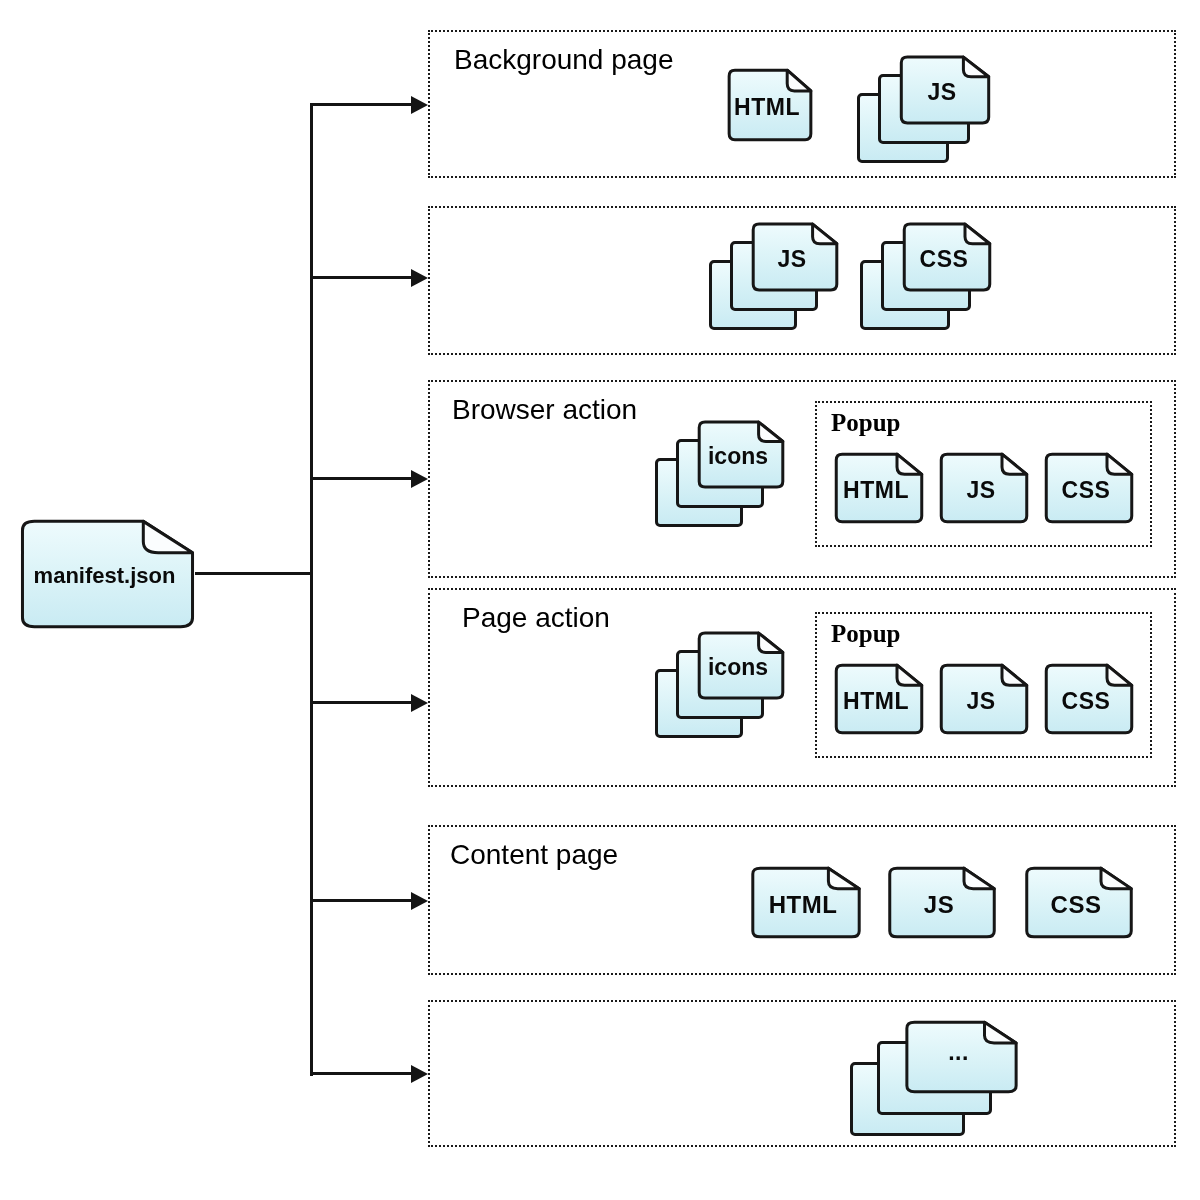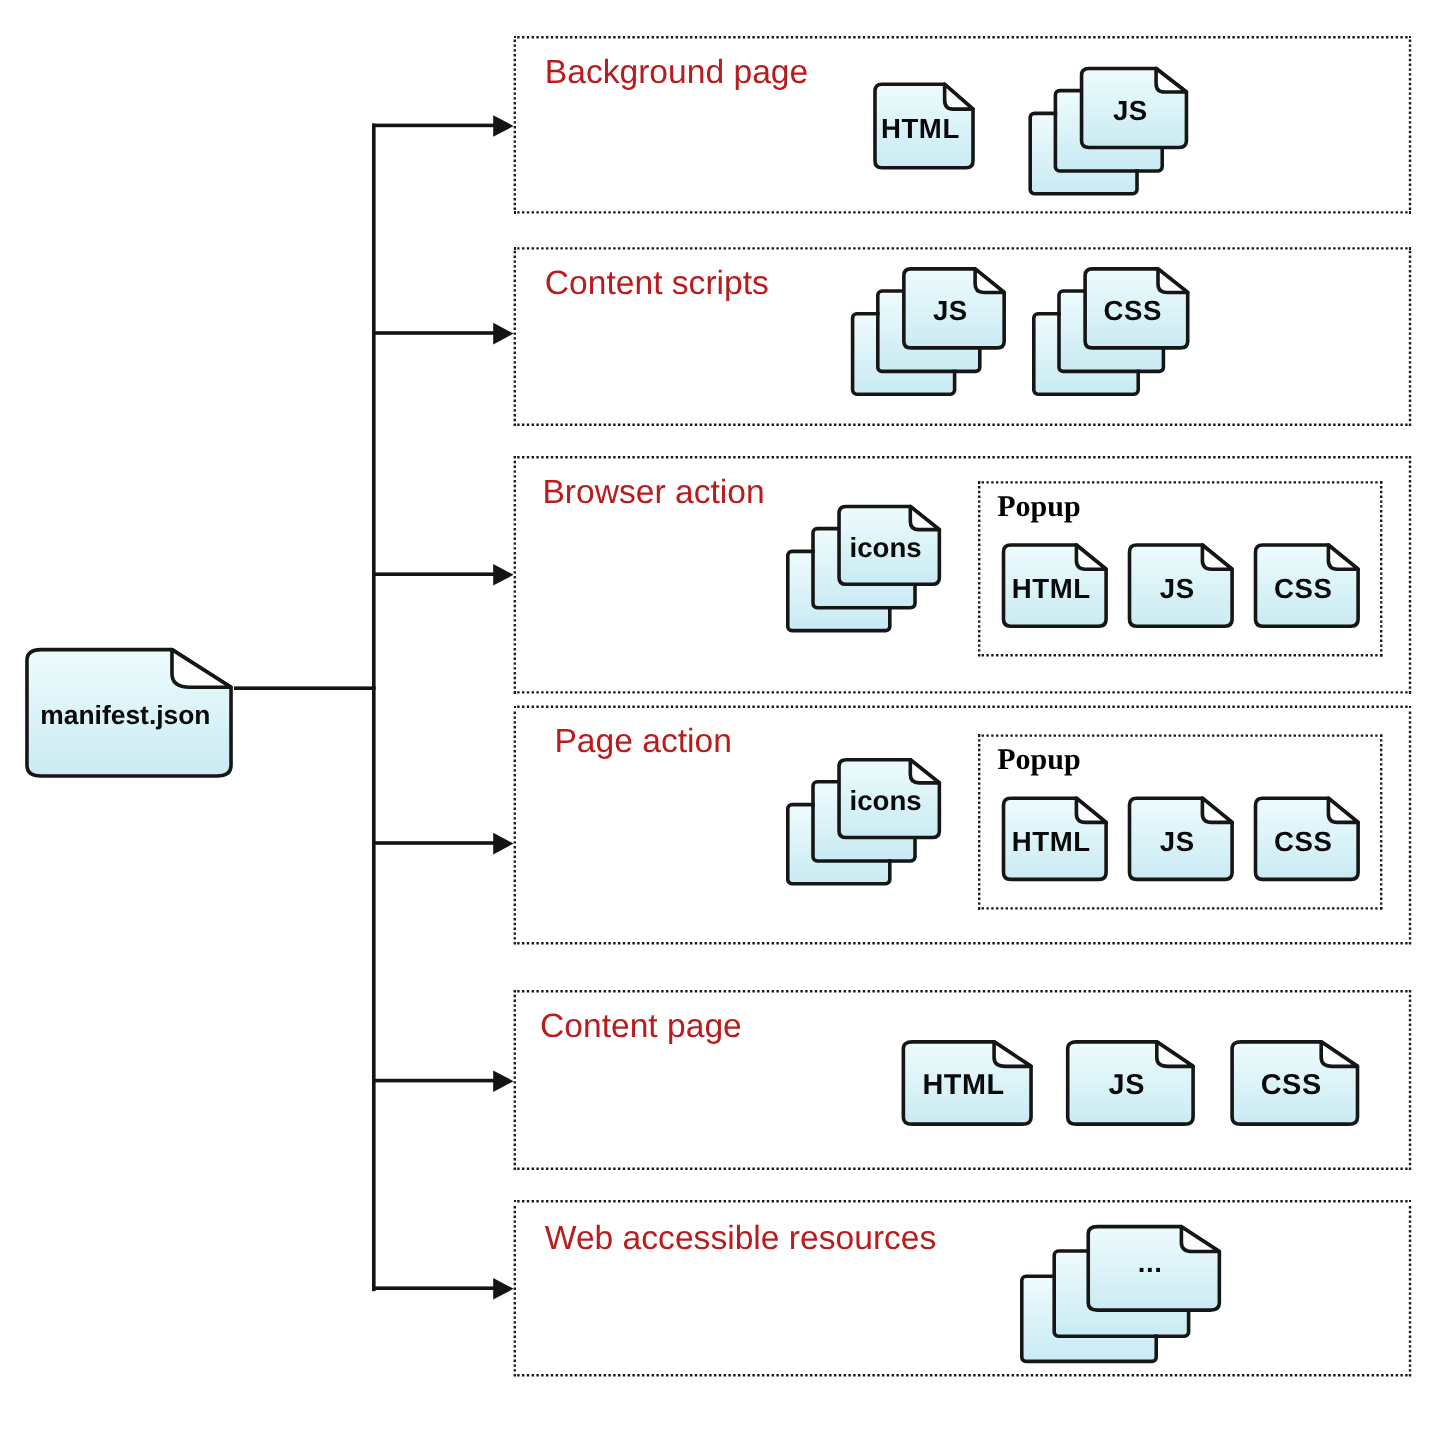--- a/index.html
+++ b/index.html
@@ -23,21 +23,21 @@
 
   
   .section{
     position:absolute;
     border:2px dotted #1a1a1a;
     background:#ffffff;
   }
   .section-title{
     position:absolute;
     font-size:28px;
-    color:#b91c1c;
+    color:#000000;
     white-space:nowrap;
   }
 
   
   .popup{
     position:absolute;
     border:2px dotted #1a1a1a;
   }
   .popup-title{
     position:absolute;
@@ -84,21 +84,21 @@
   <svg width="0" height="0" style="position:absolute" aria-hidden="true">
     <defs>
       <linearGradient id="docGrad" x1="0" y1="0" x2="0" y2="1">
         <stop offset="0%" stop-color="#eefbfd"></stop>
         <stop offset="45%" stop-color="#ddf4f8"></stop>
         <stop offset="100%" stop-color="#c9ebf3"></stop>
       </linearGradient>
     </defs>
   </svg>
 
-  <div class="doc root-node" style="left:18px;top:538px;width:179px;height:112px;">
+  <div class="doc root-node" style="left:18px;top:518px;width:179px;height:112px;">
     <svg viewBox="0 0 120 100" preserveAspectRatio="none">
       <path class="doc-body" d="M11 3 H84 L117 31 V89 Q117 97 109 97 H11 Q3 97 3 89 V11 Q3 3 11 3 Z"></path>
       <path class="doc-fold" d="M84 3 V21 Q84 31 94 31 H117 Z"></path>
     </svg>
     <div class="doc-label">manifest.json</div>
   </div>
 
   <div class="hline" style="left:195px;top:572px;width:118px;height:3px;"></div>
 
   <div class="vline" style="left:310px;top:103px;width:3px;height:973px;"></div>
@@ -139,21 +139,20 @@
         <svg viewBox="0 0 120 100" preserveAspectRatio="none">
             <path class="doc-body" d="M11 3 H84 L117 31 V89 Q117 97 109 97 H11 Q3 97 3 89 V11 Q3 3 11 3 Z"></path>
             <path class="doc-fold" d="M84 3 V21 Q84 31 94 31 H117 Z"></path>
           </svg>
         <div class="doc-label">JS</div>
       </div>
     </div>
   </div>
 
   <div class="section" style="left:428px;top:206px;width:748px;height:149px;">
-    <div class="section-title" style="left:24px;top:12px;">Content scripts</div>
 
     <div class="stack" style="left:279px;top:14px;width:130px;height:108px;">
       <div class="sheet" style="left:0;top:38px;width:88px;height:70px;"></div>
       <div class="sheet" style="left:21px;top:19px;width:88px;height:70px;"></div>
       <div class="doc" style="left:42px;top:0;width:88px;height:70px;">
         <svg viewBox="0 0 120 100" preserveAspectRatio="none">
             <path class="doc-body" d="M11 3 H84 L117 31 V89 Q117 97 109 97 H11 Q3 97 3 89 V11 Q3 3 11 3 Z"></path>
             <path class="doc-fold" d="M84 3 V21 Q84 31 94 31 H117 Z"></path>
           </svg>
         <div class="doc-label">JS</div>
@@ -275,21 +274,20 @@
     <div class="doc" style="left:594px;top:39px;width:110px;height:73px;">
       <svg viewBox="0 0 120 100" preserveAspectRatio="none">
           <path class="doc-body" d="M11 3 H84 L117 31 V89 Q117 97 109 97 H11 Q3 97 3 89 V11 Q3 3 11 3 Z"></path>
           <path class="doc-fold" d="M84 3 V21 Q84 31 94 31 H117 Z"></path>
         </svg>
       <div class="doc-label big">CSS</div>
     </div>
   </div>
 
   <div class="section" style="left:428px;top:1000px;width:748px;height:147px;">
-    <div class="section-title" style="left:24px;top:14px;">Web accessible resources</div>
 
     <div class="stack" style="left:420px;top:18px;width:169px;height:116px;">
       <div class="sheet" style="left:0;top:42px;width:115px;height:74px;"></div>
       <div class="sheet" style="left:27px;top:21px;width:115px;height:74px;"></div>
       <div class="doc" style="left:54px;top:0;width:115px;height:74px;">
         <svg viewBox="0 0 120 100" preserveAspectRatio="none">
             <path class="doc-body" d="M11 3 H84 L117 31 V89 Q117 97 109 97 H11 Q3 97 3 89 V11 Q3 3 11 3 Z"></path>
             <path class="doc-fold" d="M84 3 V21 Q84 31 94 31 H117 Z"></path>
           </svg>
         <div class="doc-label" style="padding-bottom:14px;">...</div>

